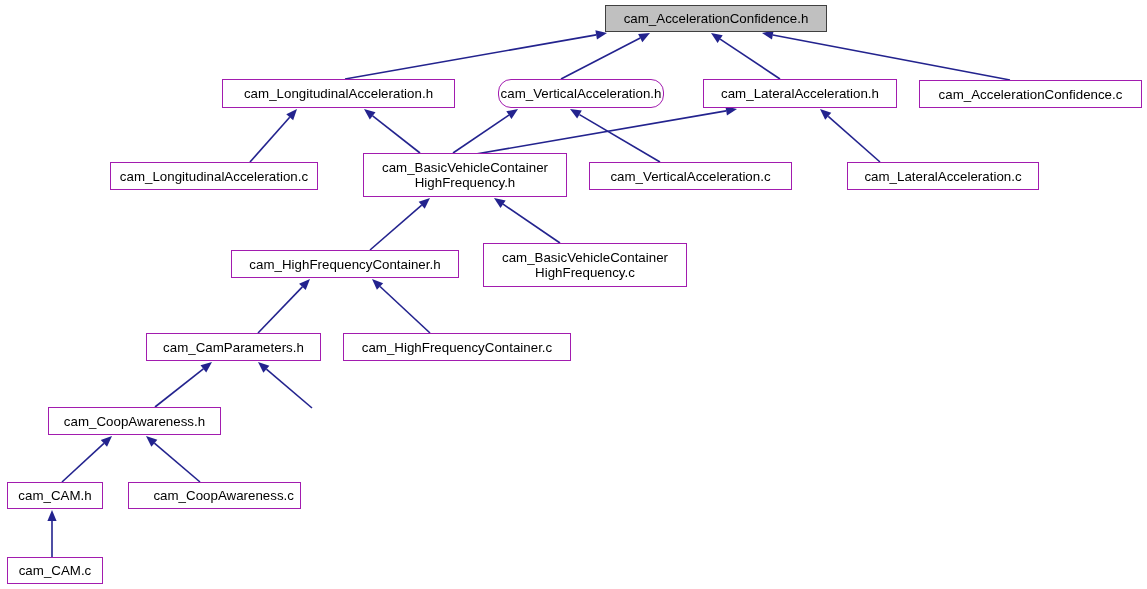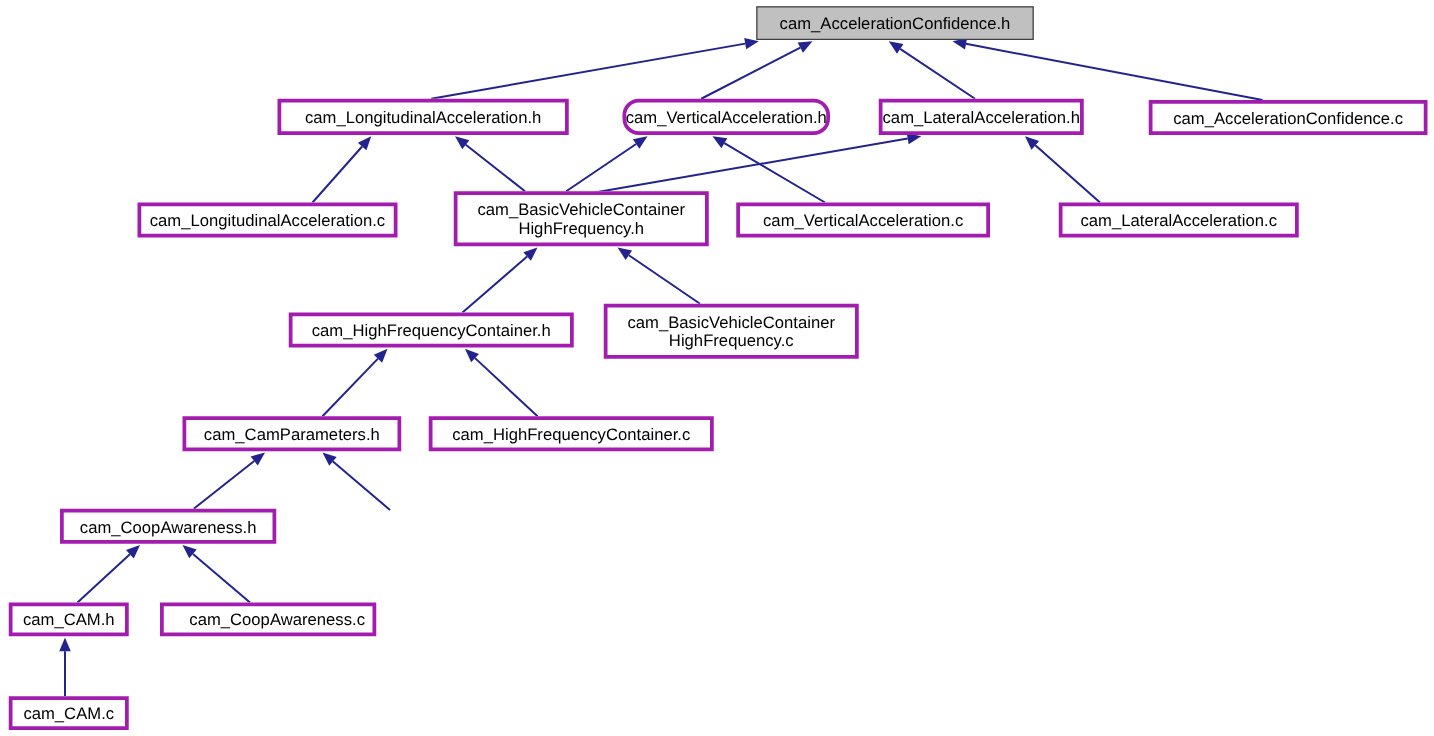--- a/index.html
+++ b/index.html
@@ -23,21 +23,21 @@
     height: 589px;
     pointer-events: none;
   }
   .graph-node {
     position: absolute;
     box-sizing: border-box;
     display: flex;
     align-items: center;
     justify-content: center;
     text-align: center;
-    border: 3px solid #a21caf;
+    border: 1px solid #a21caf;
     background: #ffffff;
     color: #000000;
     font-size: 13.3px;
     line-height: 15px;
     white-space: pre;
     letter-spacing: 0.02px;
     z-index: 2;
   }
   .graph-node.root-node {
     background: #c0c0c0;
@@ -126,21 +126,21 @@
         <polygon points="157.35662123111285,439.6314121513588 151.39072983959477,446.6348498718366 146,436" fill="#23238e"></polygon>
       </g>
       <g>
         <line x1="52" y1="557" x2="52" y2="521" stroke="#23238e" stroke-width="1.6"></line>
         <polygon points="56.6,521 47.4,521 52,510" fill="#23238e"></polygon>
       </g>
     </svg>
 <div class="graph-node root-node" style="left: 577px; top: 5px; width: 222px; height: 27px; border-width: 1px; margin-left: 28px;"><span class="node-label">cam_AccelerationConfidence.h</span></div>
     <div class="graph-node" style="left: 222px; top: 79px; width: 233px; height: 29px;"><span class="node-label">cam_LongitudinalAcceleration.h</span></div>
     <div class="graph-node" style="left: 498px; top: 79px; width: 166px; height: 29px; border-radius: 13px;"><span class="node-label">cam_VerticalAcceleration.h</span></div>
-    <div class="graph-node" style="left: 703px; top: 79px; width: 164px; height: 29px;"><span class="node-label">cam_LateralAcceleration.h</span></div>
+    <div class="graph-node" style="left: 703px; top: 79px; width: 194px; height: 29px;"><span class="node-label">cam_LateralAcceleration.h</span></div>
     <div class="graph-node" style="left: 919px; top: 80px; width: 223px; height: 28px;"><span class="node-label">cam_AccelerationConfidence.c</span></div>
     <div class="graph-node" style="left: 110px; top: 162px; width: 208px; height: 28px;"><span class="node-label">cam_LongitudinalAcceleration.c</span></div>
     <div class="graph-node" style="left: 363px; top: 153px; width: 204px; height: 44px;"><span class="node-label">cam_BasicVehicleContainer
 HighFrequency.h</span></div>
     <div class="graph-node" style="left: 589px; top: 162px; width: 203px; height: 28px;"><span class="node-label">cam_VerticalAcceleration.c</span></div>
     <div class="graph-node" style="left: 815px; top: 162px; width: 192px; height: 28px; margin-left: 32px;"><span class="node-label">cam_LateralAcceleration.c</span></div>
     <div class="graph-node" style="left: 231px; top: 250px; width: 228px; height: 28px;"><span class="node-label">cam_HighFrequencyContainer.h</span></div>
     <div class="graph-node" style="left: 483px; top: 243px; width: 204px; height: 44px;"><span class="node-label">cam_BasicVehicleContainer
 HighFrequency.c</span></div>
     <div class="graph-node" style="left: 146px; top: 333px; width: 175px; height: 28px;"><span class="node-label">cam_CamParameters.h</span></div>

